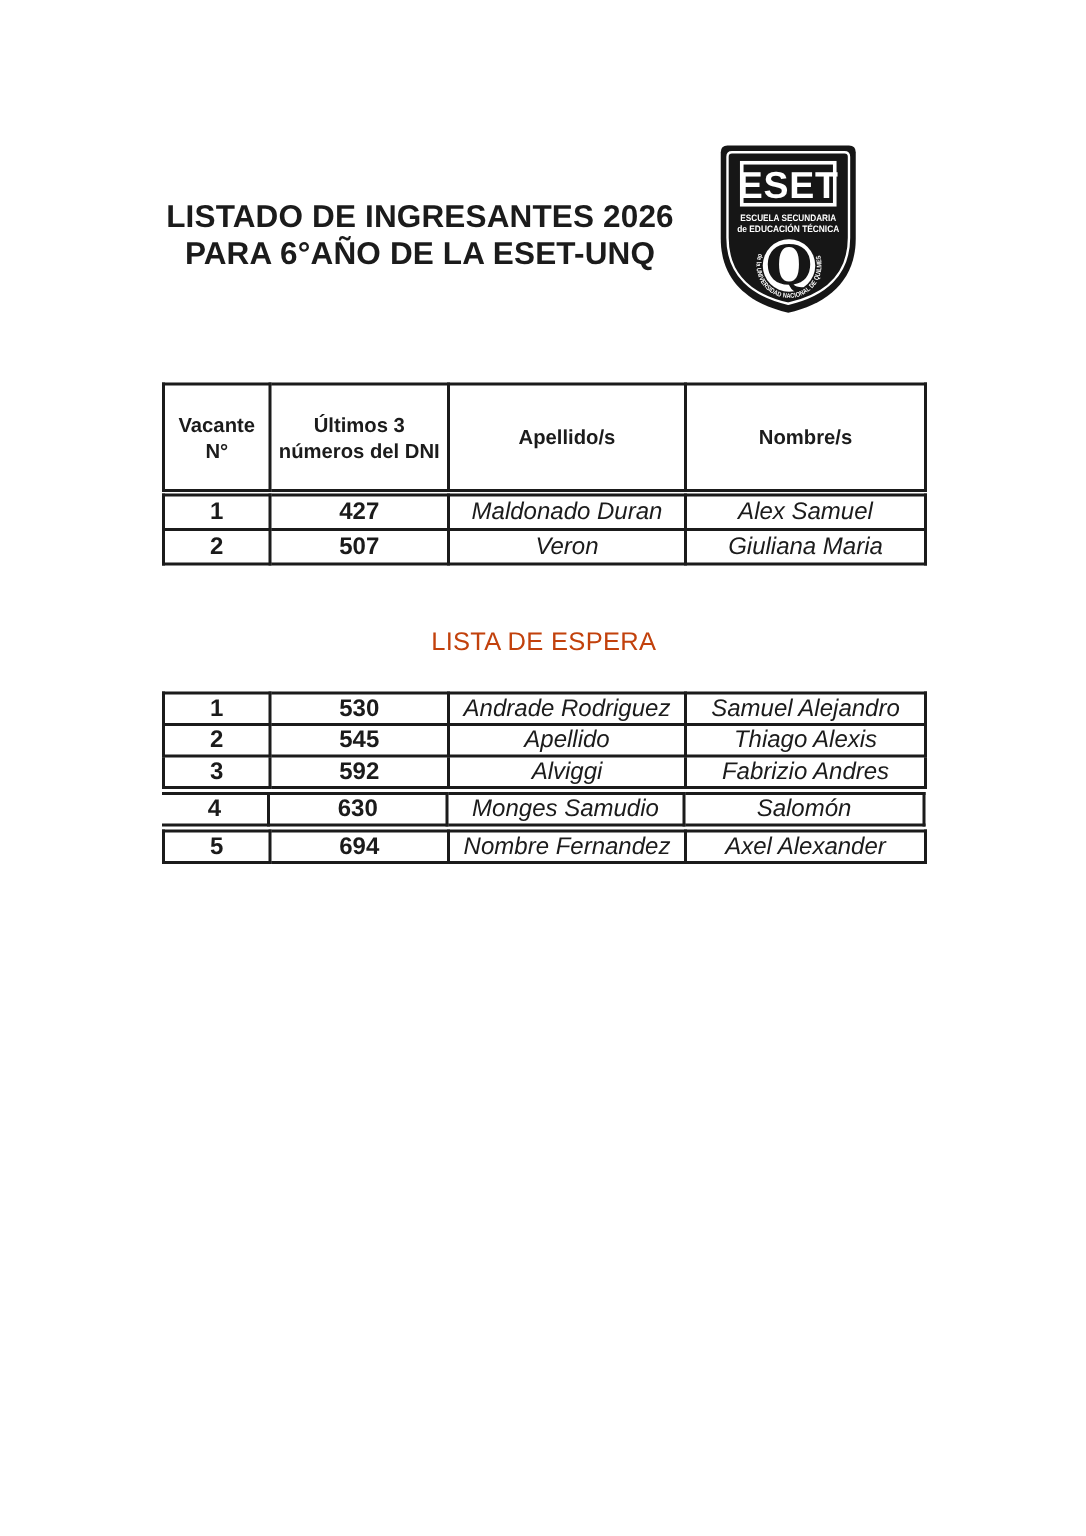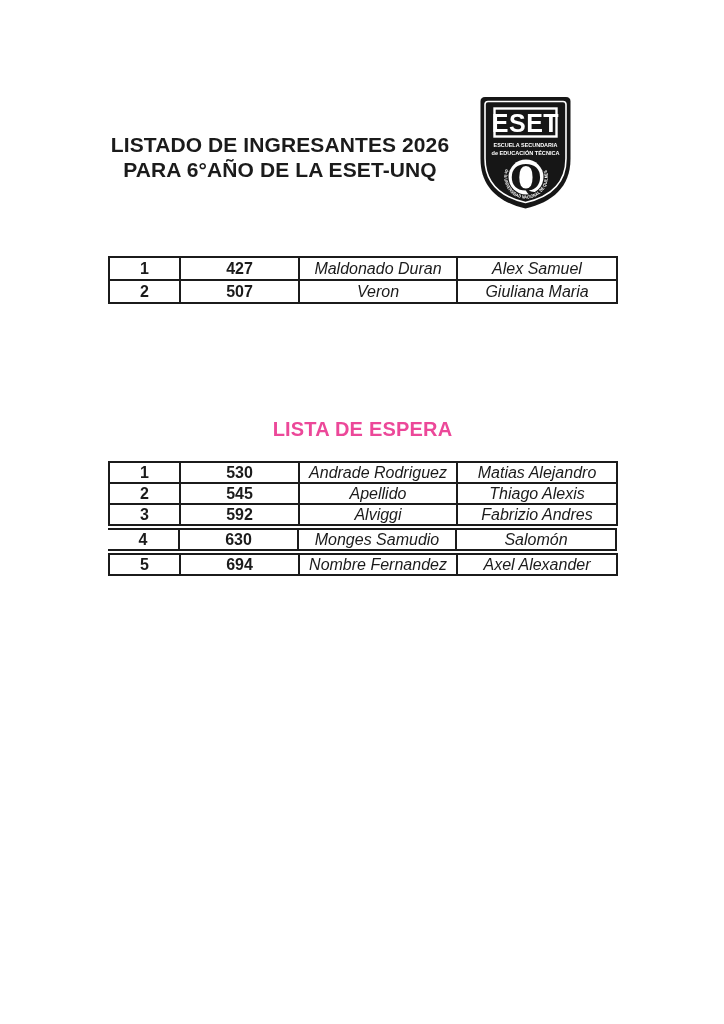--- a/index.html
+++ b/index.html
@@ -42,22 +42,22 @@
   .hdr th { height: 69px; font-size: 13.5px; font-weight: 700; line-height: 17px; }
   .body-gap { margin-top: 1px; }
   .tbl-admitted .rows td { height: 21px; font-size: 16px; }
 
   td.num { font-weight: 700; }
   td.name { font-weight: 400; font-style: italic; }
 
   
   .espera-heading {
     position: absolute; left: 108px; top: 418px; width: 509px;
-    text-align: center; font-size: 20px; font-weight: 700;
-    letter-spacing: 0.2px; color: #ec4899;
+    text-align: center; font-size: 17px; font-weight: 400;
+    letter-spacing: 0.2px; color: #c2410c;
   }
 
   
   .tbl-wait { position: absolute; left: 108px; top: 461px; }
   .tbl-wait td { height: 19px; font-size: 16px; }
   .row-gap { margin-top: 2px; }
   .noleft td:first-child { border-left: none; }
 </style>
 </head>
 <body>
@@ -80,20 +80,36 @@
     <text class="serif" x="48" y="93.5" text-anchor="middle" font-size="36" font-weight="700" fill="#161616">Q</text>
     <defs>
       <path id="arcpath" d="M 27.8,73 A 21.7,21.7 0 1 0 68.2,73" fill="none"></path>
     </defs>
     <text font-size="4.5" font-weight="700" fill="#ffffff" letter-spacing="0.1">
       <textPath href="#arcpath" textLength="83" lengthAdjust="spacingAndGlyphs">de la UNIVERSIDAD NACIONAL DE QUILMES</textPath>
     </text>
   </svg>
 
   <div class="tbl-admitted">
+    <table class="tbl hdr">
+      <colgroup>
+          <col class="w1">
+          <col class="w2">
+          <col class="w3">
+          <col class="w4">
+        </colgroup>
+      <tbody>
+          <tr>
+        <th>Vacante N°</th>
+        <th>Últimos 3 números del DNI</th>
+        <th>Apellido/s</th>
+        <th>Nombre/s</th>
+      </tr>
+    </tbody>
+      </table>
     <table class="tbl rows body-gap">
       <colgroup>
           <col class="w1">
           <col class="w2">
           <col class="w3">
           <col class="w4">
         </colgroup>
       <tbody>
           <tr>
         <td class="num">1</td>
@@ -119,21 +135,21 @@
           <col class="w1">
           <col class="w2">
           <col class="w3">
           <col class="w4">
         </colgroup>
       <tbody>
           <tr>
         <td class="num">1</td>
         <td class="num">530</td>
         <td class="name">Andrade Rodriguez</td>
-        <td class="name">Matias Alejandro</td>
+        <td class="name">Samuel Alejandro</td>
       </tr>
       <tr>
         <td class="num">2</td>
         <td class="num">545</td>
         <td class="name">Apellido</td>
         <td class="name">Thiago Alexis</td>
       </tr>
       <tr>
         <td class="num">3</td>
         <td class="num">592</td>

